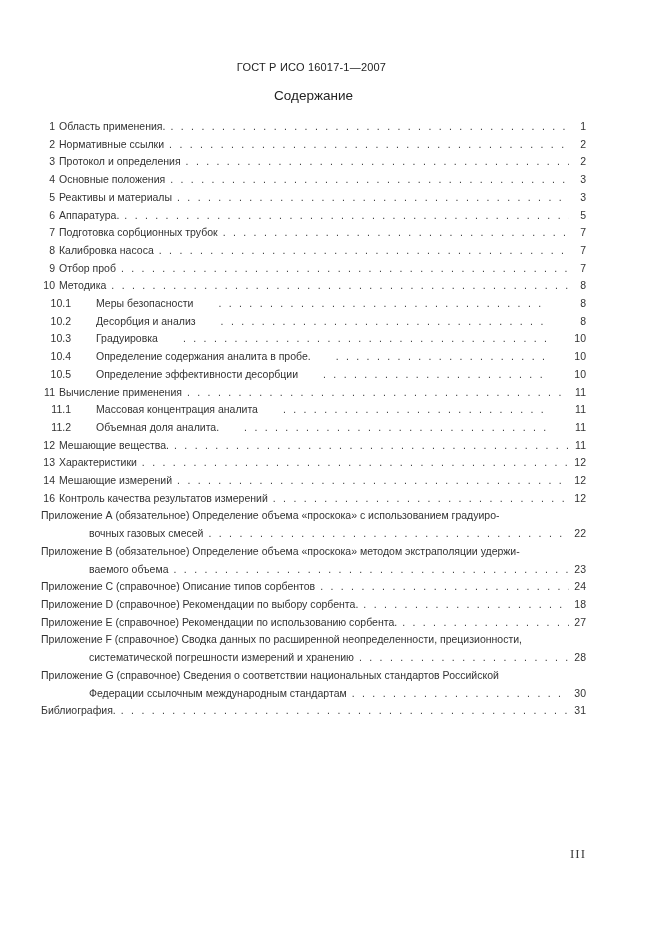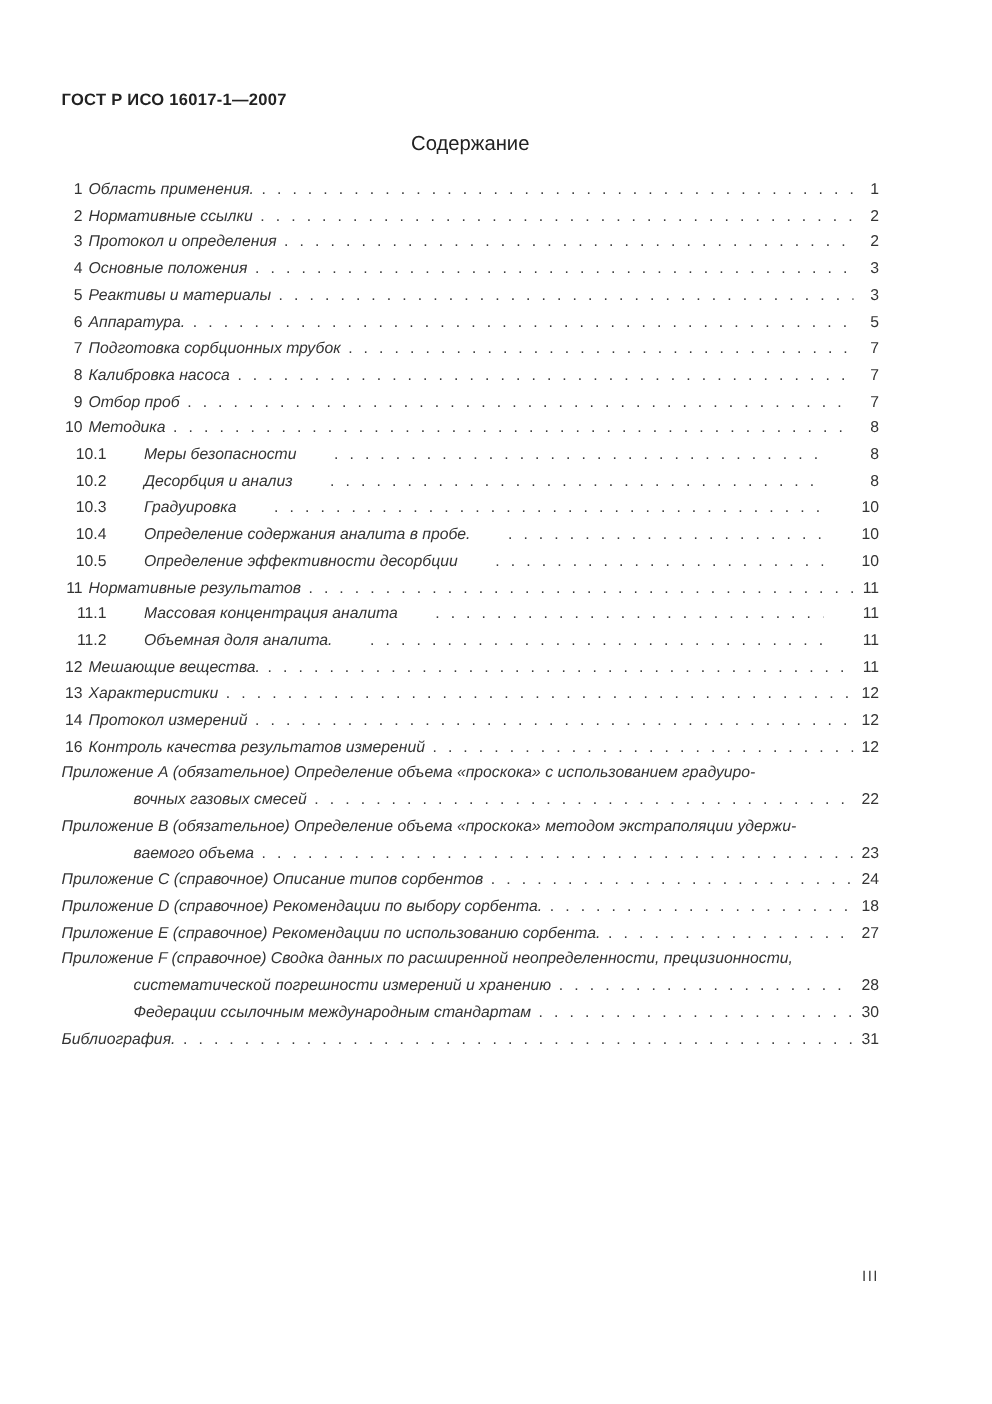--- a/index.html
+++ b/index.html
@@ -10,23 +10,23 @@
     background: #ffffff;
     font-family: "Liberation Sans", sans-serif;
     color: #333333;
     overflow: hidden;
   }
   .doc-header {
     position: absolute;
     top: 61px;
     left: 41px;
     width: 541px;
-    text-align: left;
+    text-align: center;
     font-size: 11px;
-    font-weight: 700;
+    font-weight: 400;
     color: #222222;
     letter-spacing: 0.2px;
     white-space: nowrap;
   }
   .doc-title {
     position: absolute;
     top: 88px;
     left: 41px;
     width: 545px;
     margin: 0;
@@ -40,42 +40,42 @@
     top: 118px;
     left: 41px;
     width: 545px;
     font-size: 10.5px;
     color: #333333;
   }
   .line { display: flex; line-height: 17.7px; }
   .num { flex: none; width: 14px; text-align: right; margin-right: 4px; white-space: nowrap; }
   .entry.sub .line { padding-left: 8px; gap: 20px; }
   .entry.sub .num { width: 22px; margin-right: 5px; }
-  .text { flex: none; white-space: nowrap; font-style: italic; }
+  .text { flex: none; white-space: nowrap; }
   .dots {
     flex: 1 1 0;
     min-width: 0;
     overflow: hidden;
     white-space: nowrap;
     letter-spacing: 7.4px;
     margin-left: 5px;
     margin-right: 2px;
     color: #3a3a3a;
   }
   .dots::after { content: "................................................................"; }
   .pg { flex: none; min-width: 15px; text-align: right; white-space: nowrap; }
   .cont { padding-left: 48px; align-items: flex-end; }
   .doc-footer {
     position: absolute;
     top: 846px;
     left: 41px;
     width: 545px;
     text-align: right;
-    font-family: Liberation Sans, sans-serif;
-    font-size: 10px;
+    font-family: Liberation Serif, serif;
+    font-size: 13px;
     color: #3c3c3c;
     letter-spacing: 1px;
   }
 </style>
 </head>
 <body>
 
 <div class="page">
   <div class="doc-header">ГОСТ Р ИСО 16017-1—2007</div>
   <div class="doc-title">Содержание</div>
@@ -196,21 +196,21 @@
         <div class="line">
           <span class="num">10.5</span>
           <span class="text">Определение эффективности десорбции</span>
           <span class="dots"></span>
           <span class="pg">10</span>
         </div>
       </div>
       <div class="entry item">
         <div class="line">
           <span class="num">11</span>
-          <span class="text">Нормативные результатов</span>
+          <span class="text">Вычисление применения</span>
           <span class="dots"></span>
           <span class="pg">11</span>
         </div>
       </div>
       <div class="entry sub">
         <div class="line">
           <span class="num">11.1</span>
           <span class="text">Массовая концентрация аналита</span>
           <span class="dots"></span>
           <span class="pg">11</span>
@@ -236,21 +236,21 @@
         <div class="line">
           <span class="num">13</span>
           <span class="text">Характеристики</span>
           <span class="dots"></span>
           <span class="pg">12</span>
         </div>
       </div>
       <div class="entry item">
         <div class="line">
           <span class="num">14</span>
-          <span class="text">Протокол измерений</span>
+          <span class="text">Мешающие измерений</span>
           <span class="dots"></span>
           <span class="pg">12</span>
         </div>
       </div>
       <div class="entry item">
         <div class="line">
           <span class="num">16</span>
           <span class="text">Контроль качества результатов измерений</span>
           <span class="dots"></span>
           <span class="pg">12</span>
@@ -301,20 +301,23 @@
         <div class="line">
           <span class="text">Приложение F (справочное) Сводка данных по расширенной неопределенности, прецизионности,</span>
         </div>
         <div class="line cont">
           <span class="text">систематической погрешности измерений и хранению</span>
           <span class="dots"></span>
           <span class="pg">28</span>
         </div>
       </div>
       <div class="entry app2">
+        <div class="line">
+          <span class="text">Приложение G (справочное) Сведения о соответствии национальных стандартов Российской</span>
+        </div>
         <div class="line cont">
           <span class="text">Федерации ссылочным международным стандартам</span>
           <span class="dots"></span>
           <span class="pg">30</span>
         </div>
       </div>
       <div class="entry app">
         <div class="line">
           <span class="text">Библиография.</span>
           <span class="dots"></span>

